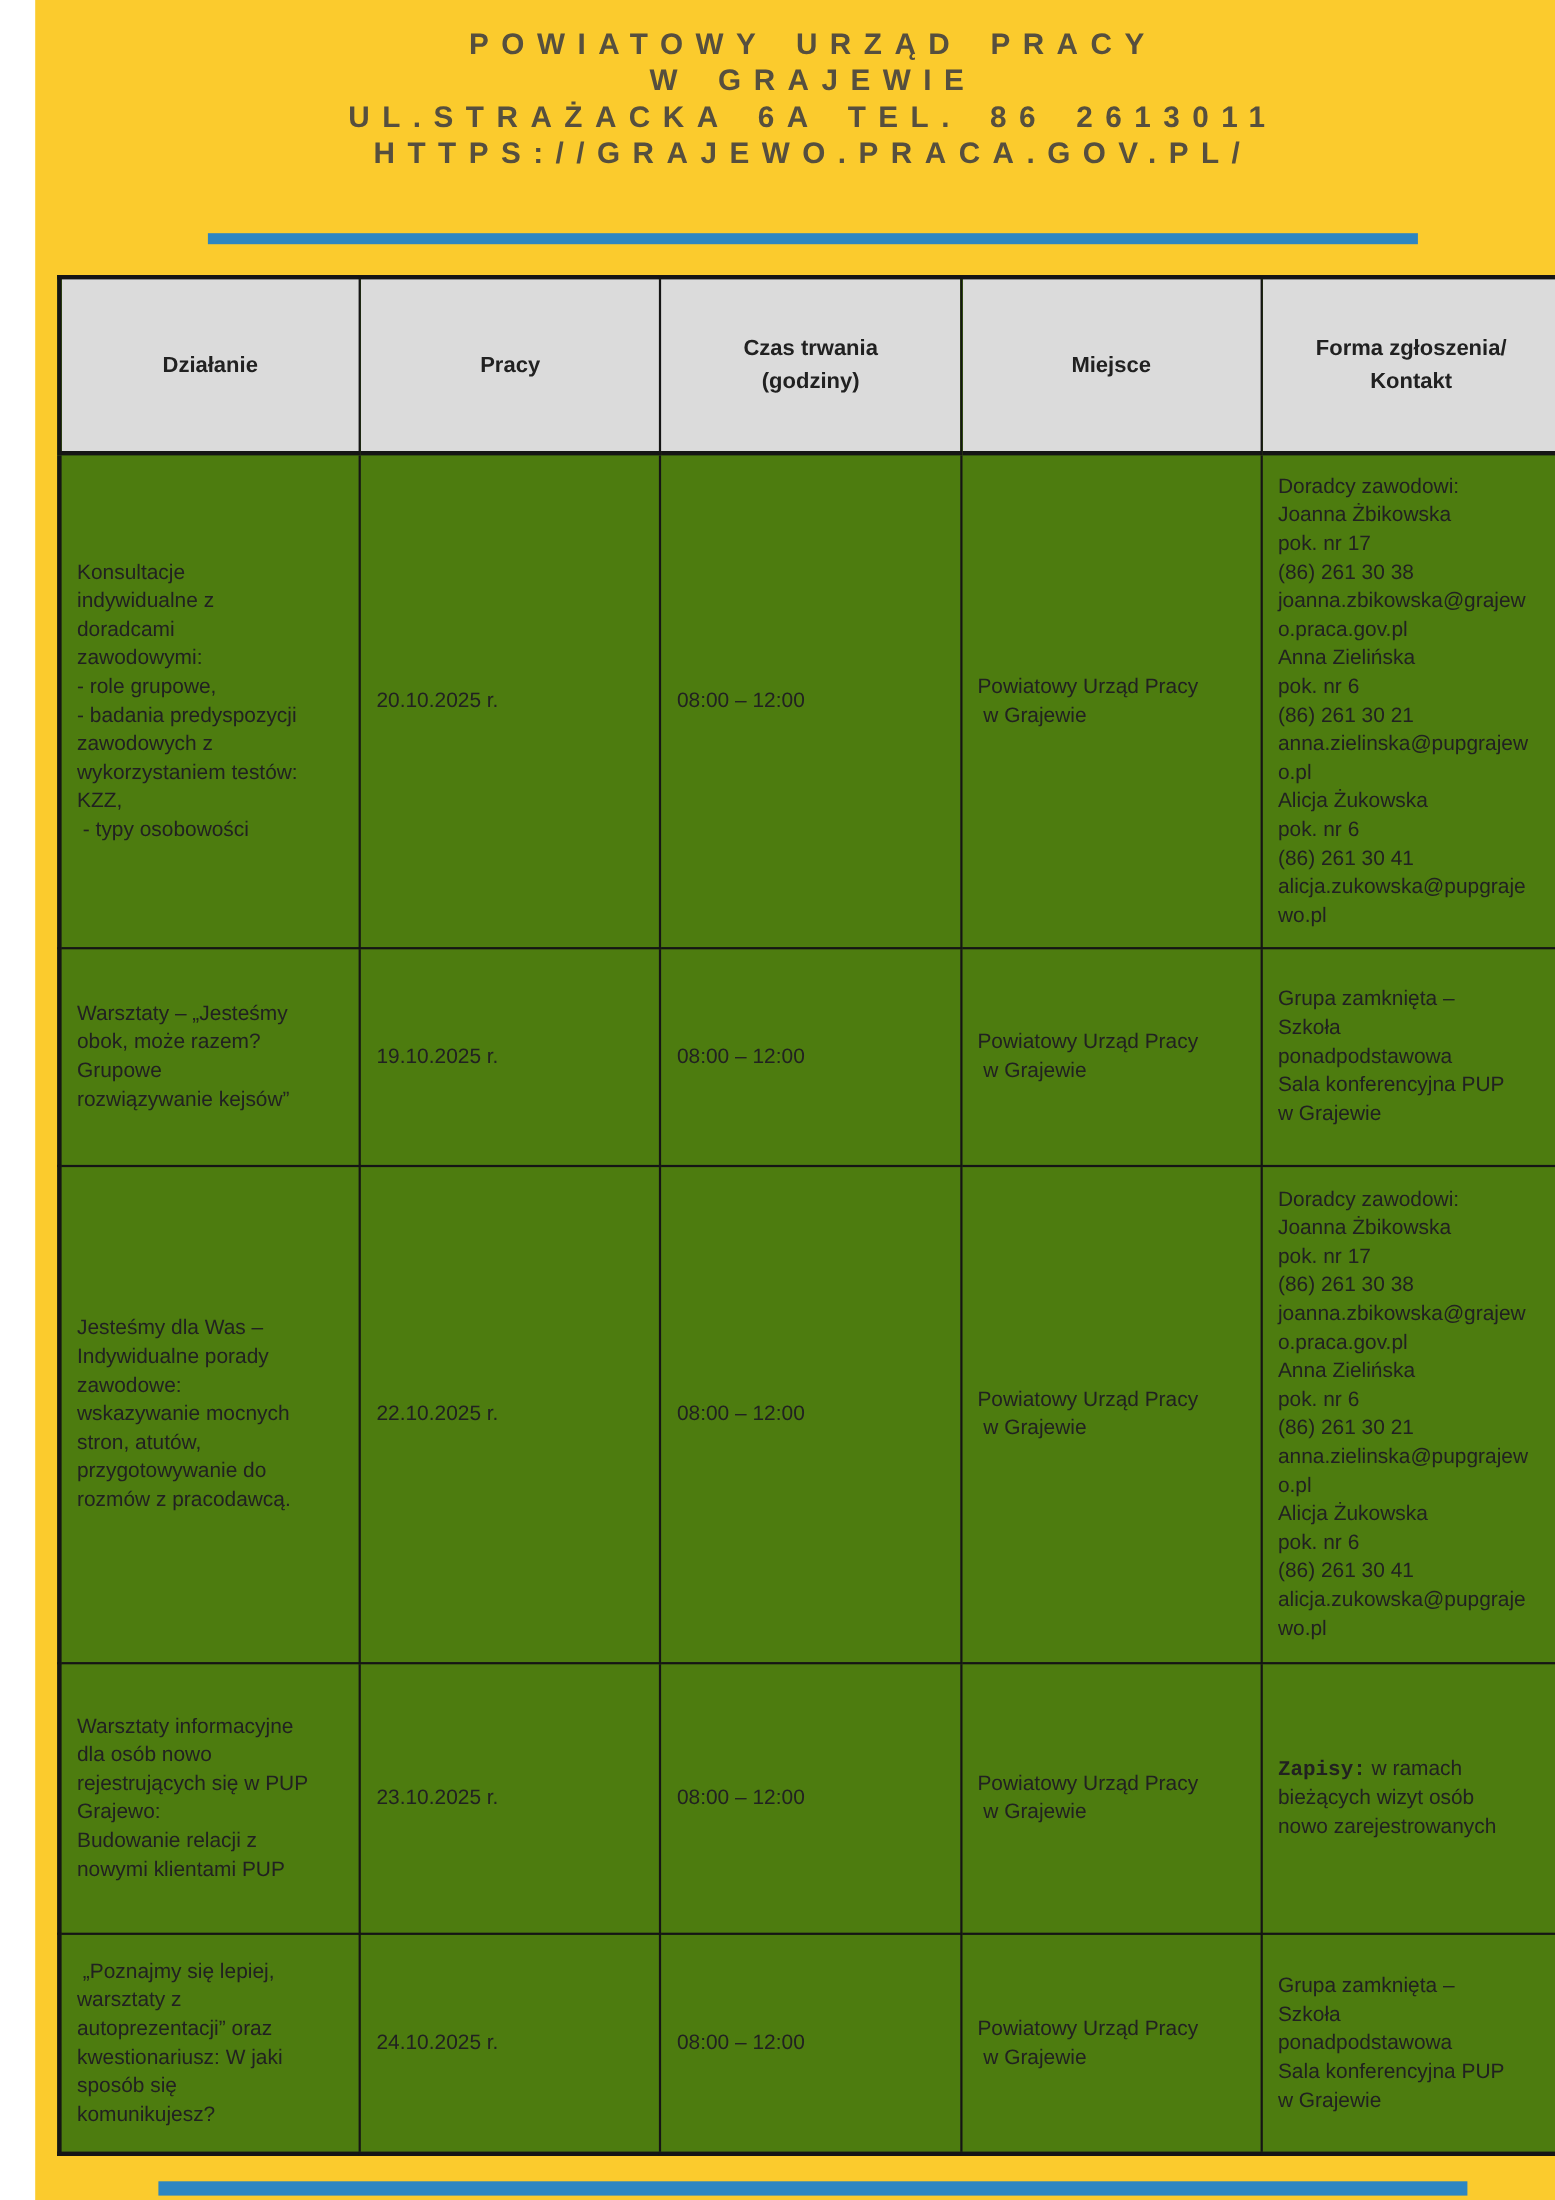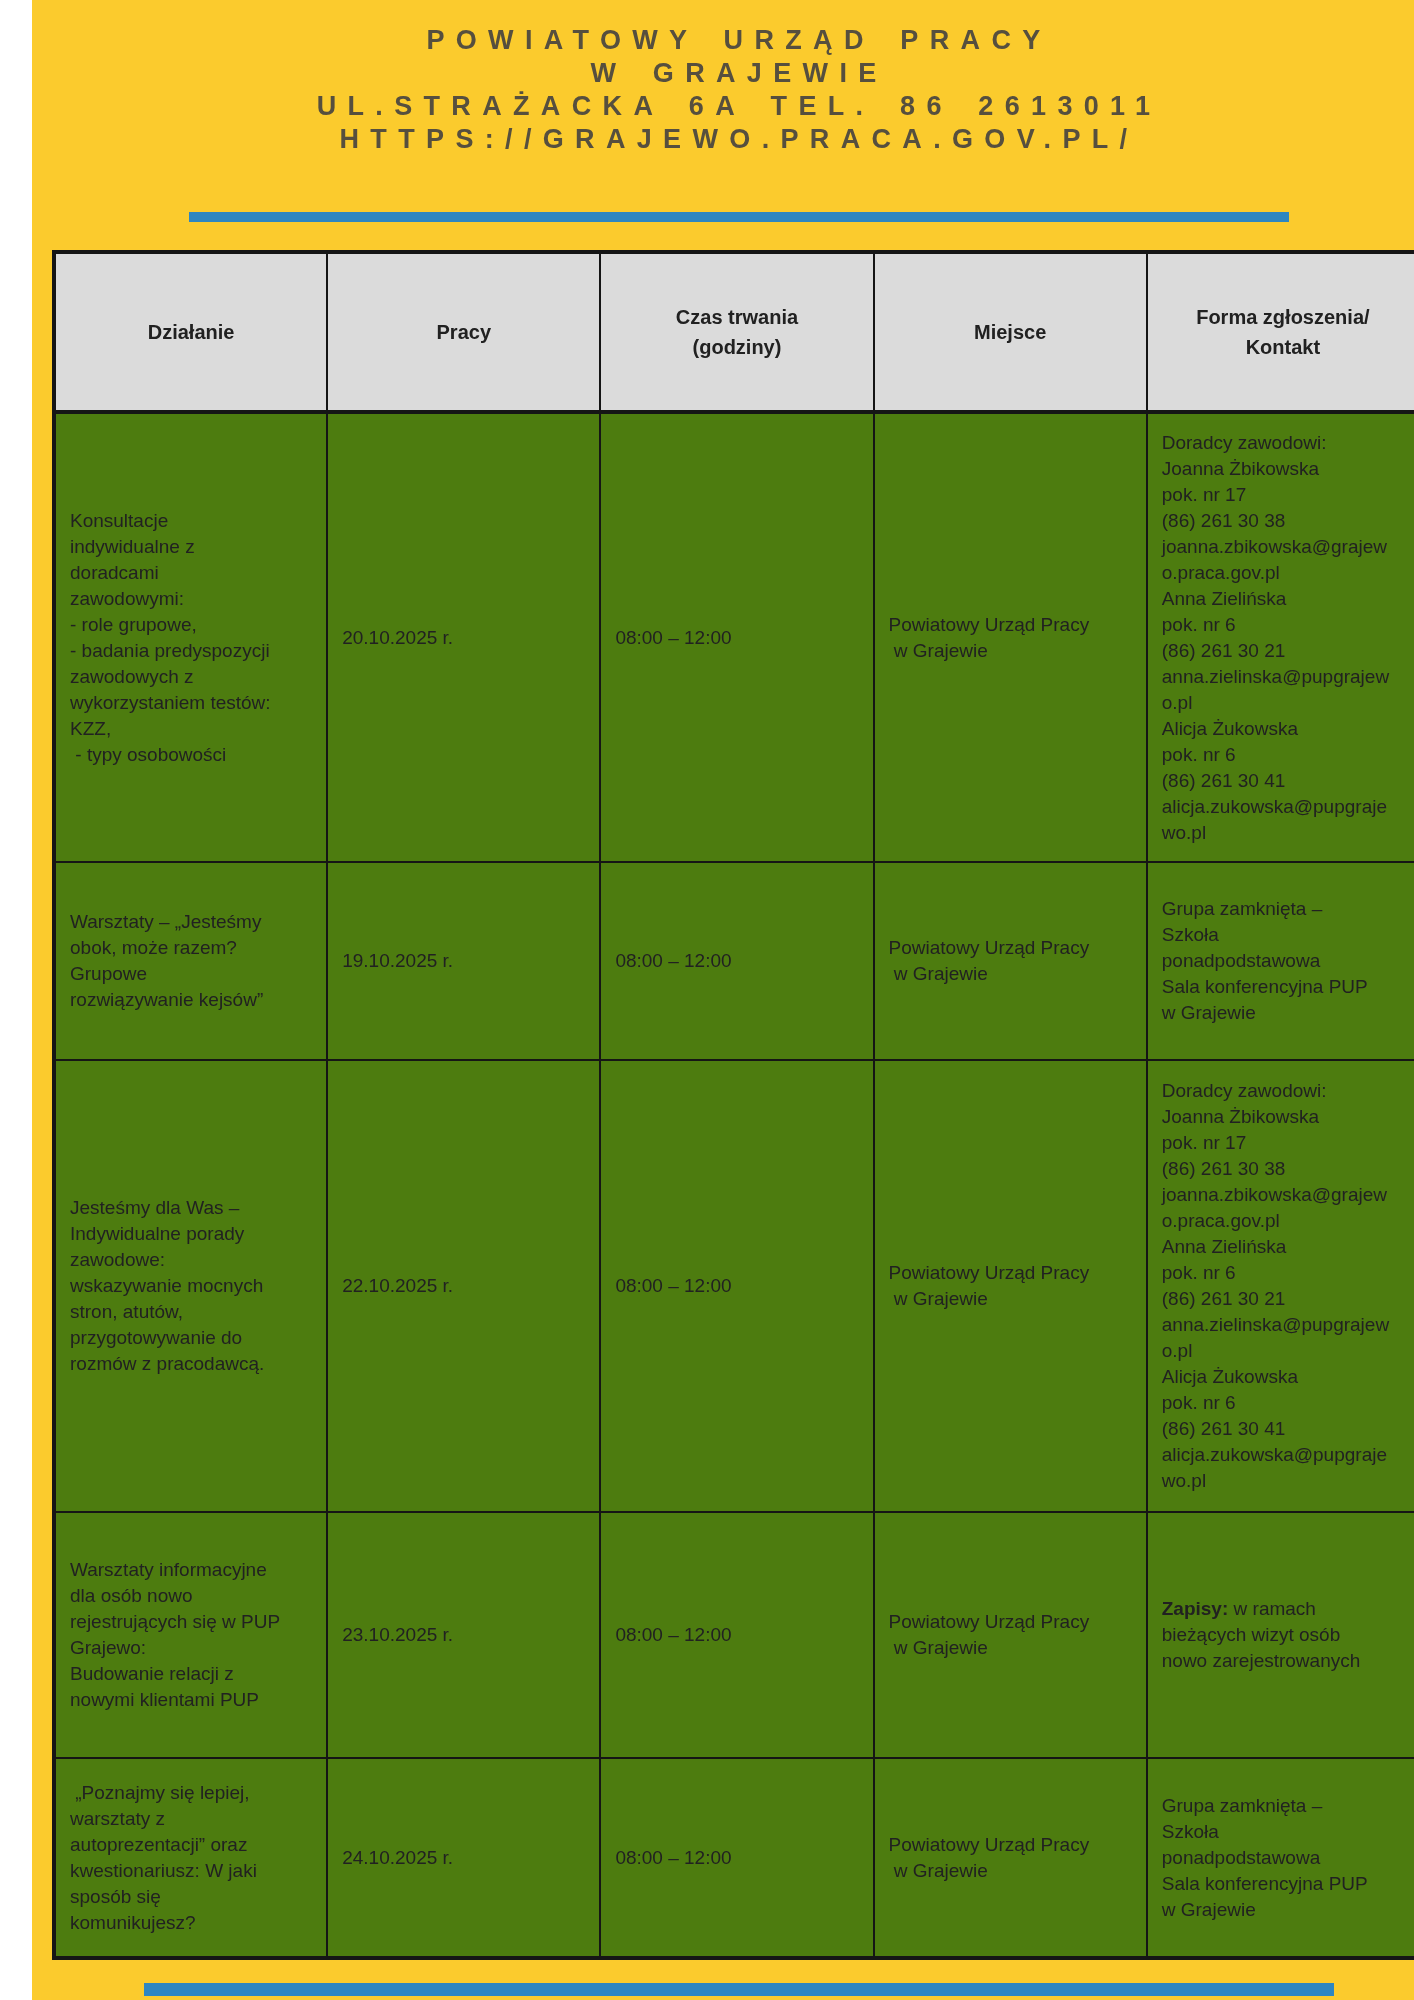--- a/index.html
+++ b/index.html
@@ -71,21 +71,21 @@
     border-bottom:4px solid var(--border);
   }
   table.schedule td{
     font-size:19px;
     line-height:26px;
     padding:10px 8px 10px 14px;
     text-align:left;
   }
   td.c-contact{padding-left:12px;padding-right:6px;line-height:25.5px;}
   td.c-place{padding-left:10px;}
-  .bold{font-weight:700;}
+  .bold{font-weight:700;font-family:Liberation Mono, monospace;}
   tr.r1{height:450px;}
   tr.r2{height:198px;}
   tr.r3{height:452px;}
   tr.r4{height:246px;}
   tr.r5{height:200px;}
 </style>
 </head>
 <body>
 
 <div class="page">

